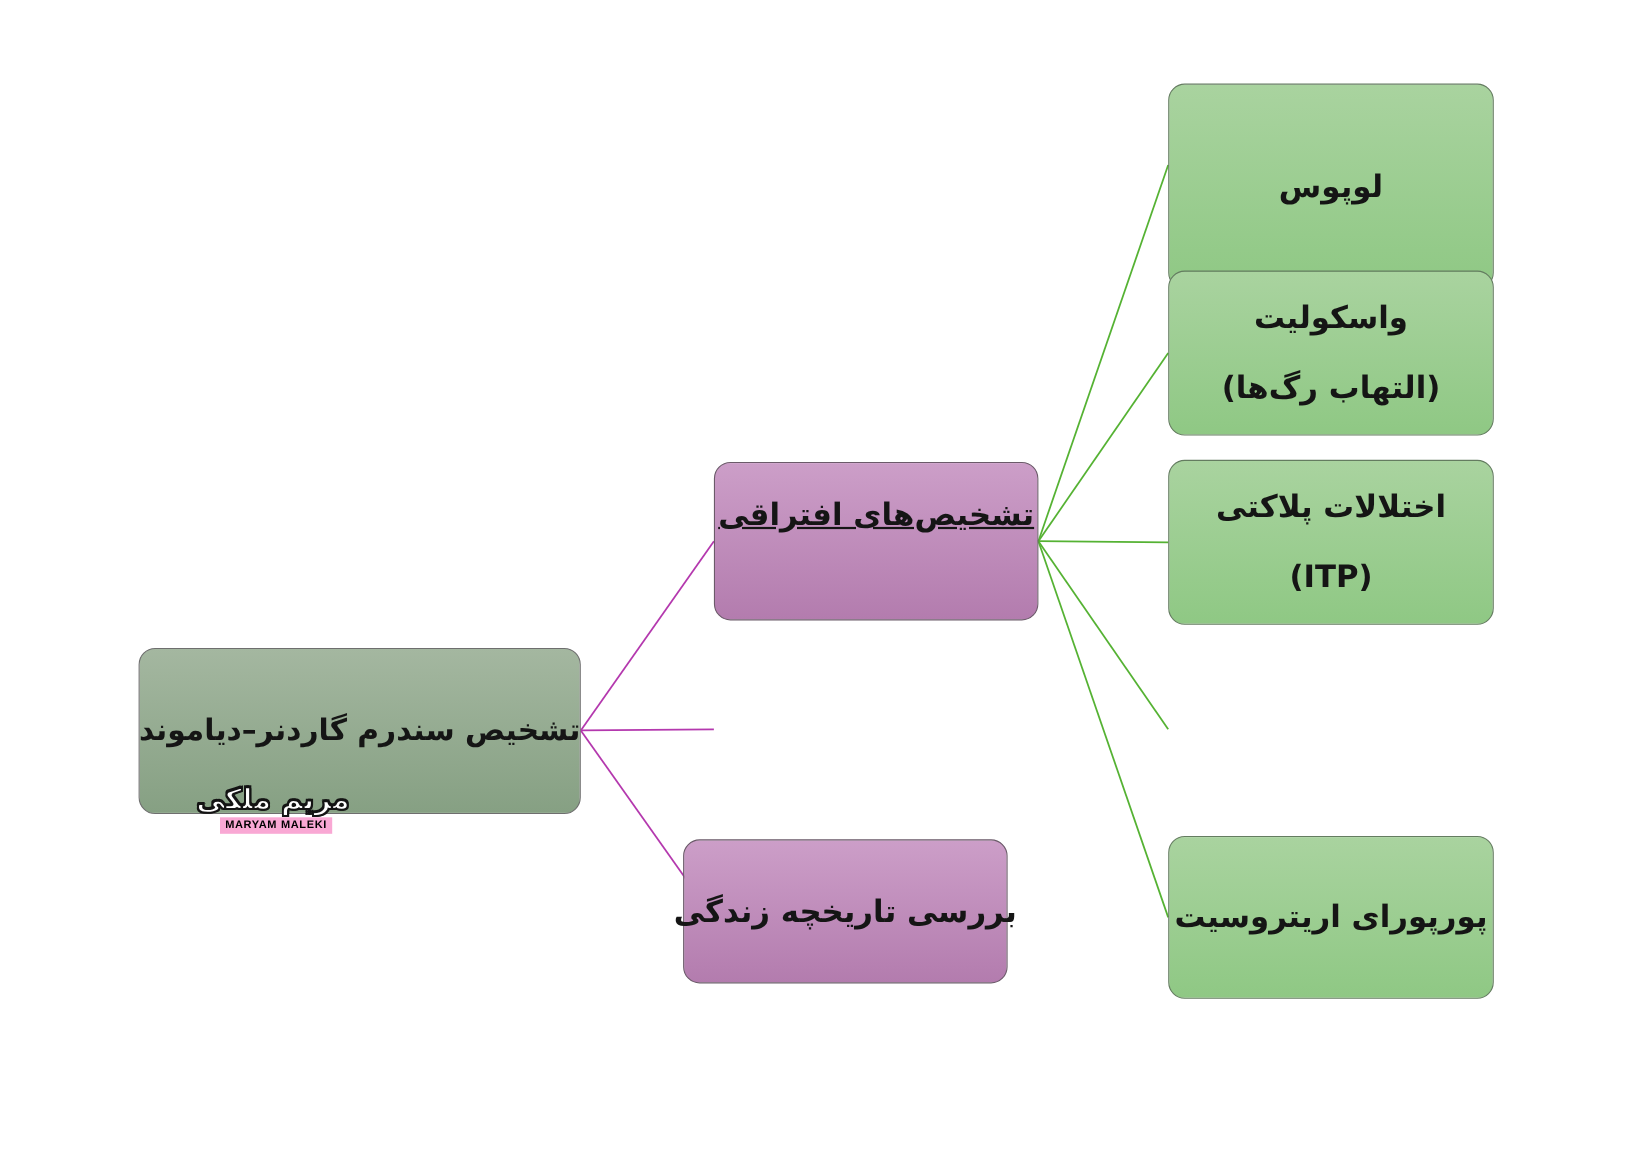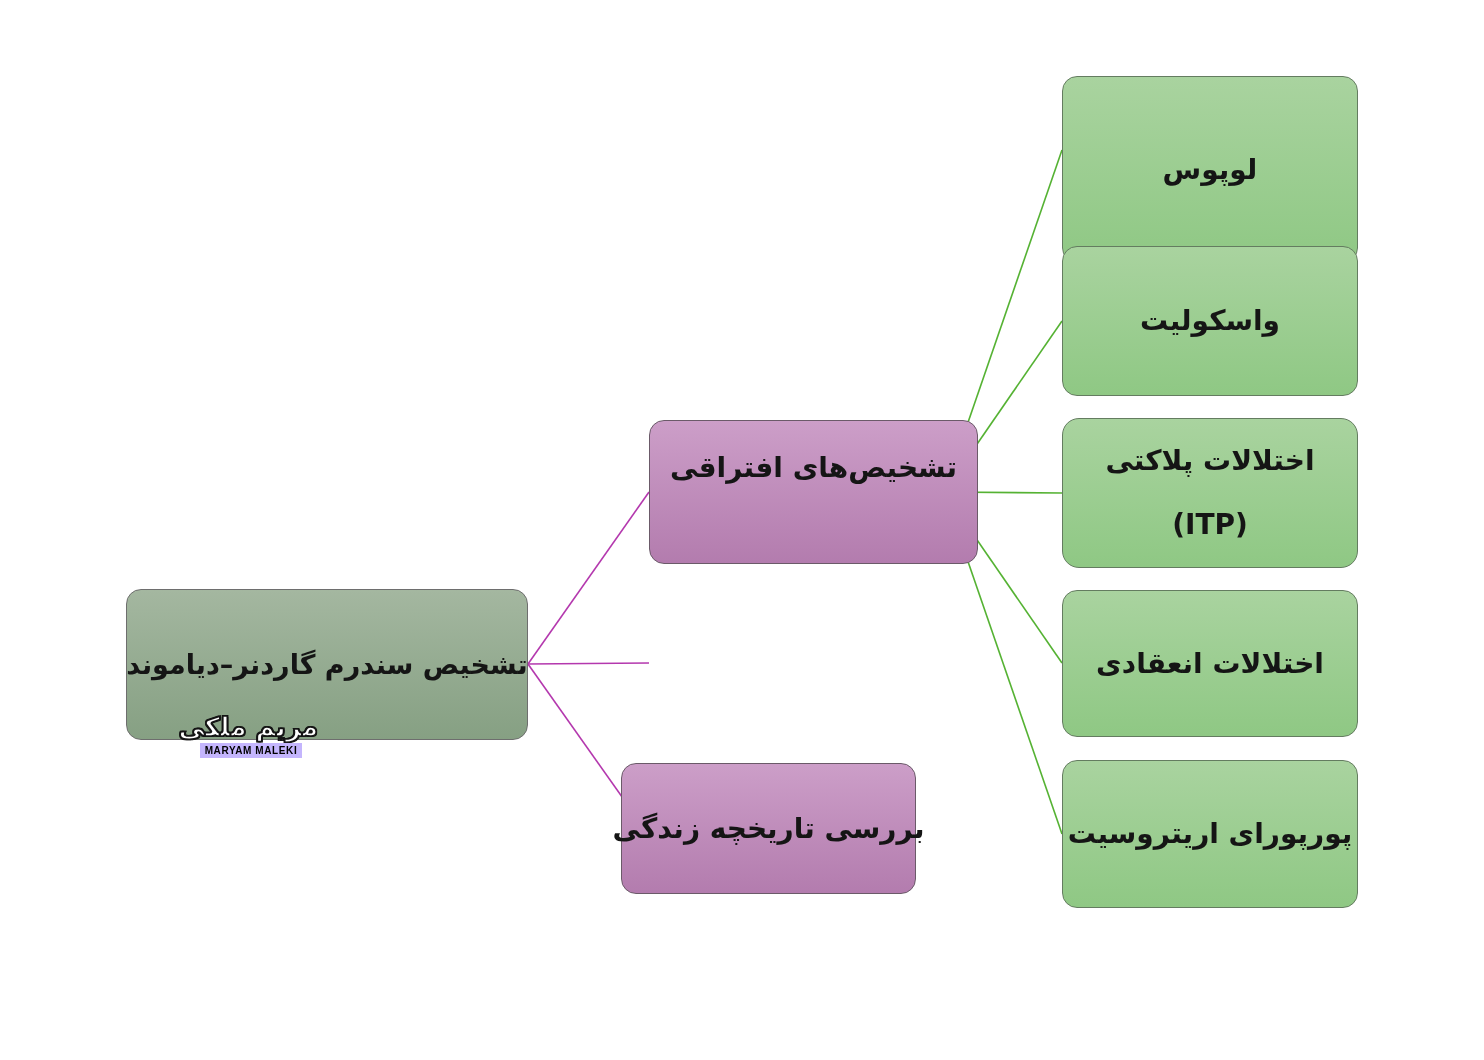--- a/index.html
+++ b/index.html
@@ -48,26 +48,26 @@
   }
   .leaf {
     background: linear-gradient(#a9d39f, #8fc884);
     border: 1px solid #647c60;
   }
   .align-top { justify-content: flex-start; padding-top: 24px; }
   .align-top p { line-height: 46px; }
 
   
   #node-root { left: 126px; top: 589px; width: 402px; height: 151px; text-align: right; }
-  #node-b0   { left: 649px; top: 420px; width: 329px; height: 144px; }
+  #node-b0   { left: 649px; top: 420px; width: 295px; height: 144px; text-decoration: underline; }
   #node-b1   { left: 649px; top: 590px; width: 295px; height: 147px; }
   #node-b2   { left: 621px; top: 763px; width: 295px; height: 131px; }
   #node-l0   { left: 1062px; top:  76px; width: 296px; height: 187px; }
   #node-l1   { left: 1062px; top: 246px; width: 296px; height: 150px; }
-  #node-l2   { left: 1062px; top: 418px; width: 296px; height: 150px; border-radius: 17px; }
+  #node-l2   { left: 1062px; top: 418px; width: 296px; height: 150px; }
   #node-l3   { left: 1062px; top: 590px; width: 296px; height: 147px; }
   #node-l4   { left: 1062px; top: 760px; width: 296px; height: 148px; }
 
   .watermark {
     position: absolute;
     left: 184px; top: 714px;
     width: 134px;
     z-index: 2;
     text-align: center;
     line-height: 1;
@@ -80,21 +80,21 @@
     color: #ffffff;
     -webkit-text-stroke: 1.7px #141414;
     text-shadow:
       -1px -1px 0 #141414, 1px -1px 0 #141414,
       -1px  1px 0 #141414, 1px  1px 0 #141414;
     white-space: nowrap;
   }
   .band {
     display: inline-block;
     margin-top: 3px;
-    background: #c4b5fd;
+    background: #f9a8d4;
     color: #000000;
     font-family: "Liberation Sans", sans-serif;
     font-weight: bold;
     font-size: 10px;
     letter-spacing: 0.6px;
     padding: 3px 5px 2px 5px;
   }
 </style>
 </head>
 <body>
@@ -128,30 +128,28 @@
   <div class="node branch" id="node-b2">
     <p>بررسی تاریخچه زندگی</p>
   </div>
 
   <div class="node leaf" id="node-l0">
     <p>لوپوس</p>
   </div>
 
   <div class="node leaf" id="node-l1">
     <p>واسکولیت</p>
+    <p>(التهاب رگ‌ها)</p>
   </div>
 
   <div class="node leaf" id="node-l2">
     <p>اختلالات پلاکتی</p>
     <p>(ITP)</p>
   </div>
 
-  <div class="node leaf" id="node-l3">
-    <p>اختلالات انعقادی</p>
-  </div>
 
   <div class="node leaf" id="node-l4">
     <p>پورپورای اریتروسیت</p>
   </div>
 
   <div class="watermark">
     <div class="calligraphy">مریم ملکی</div>
     <div class="band">MARYAM MALEKI</div>
   </div>
 

